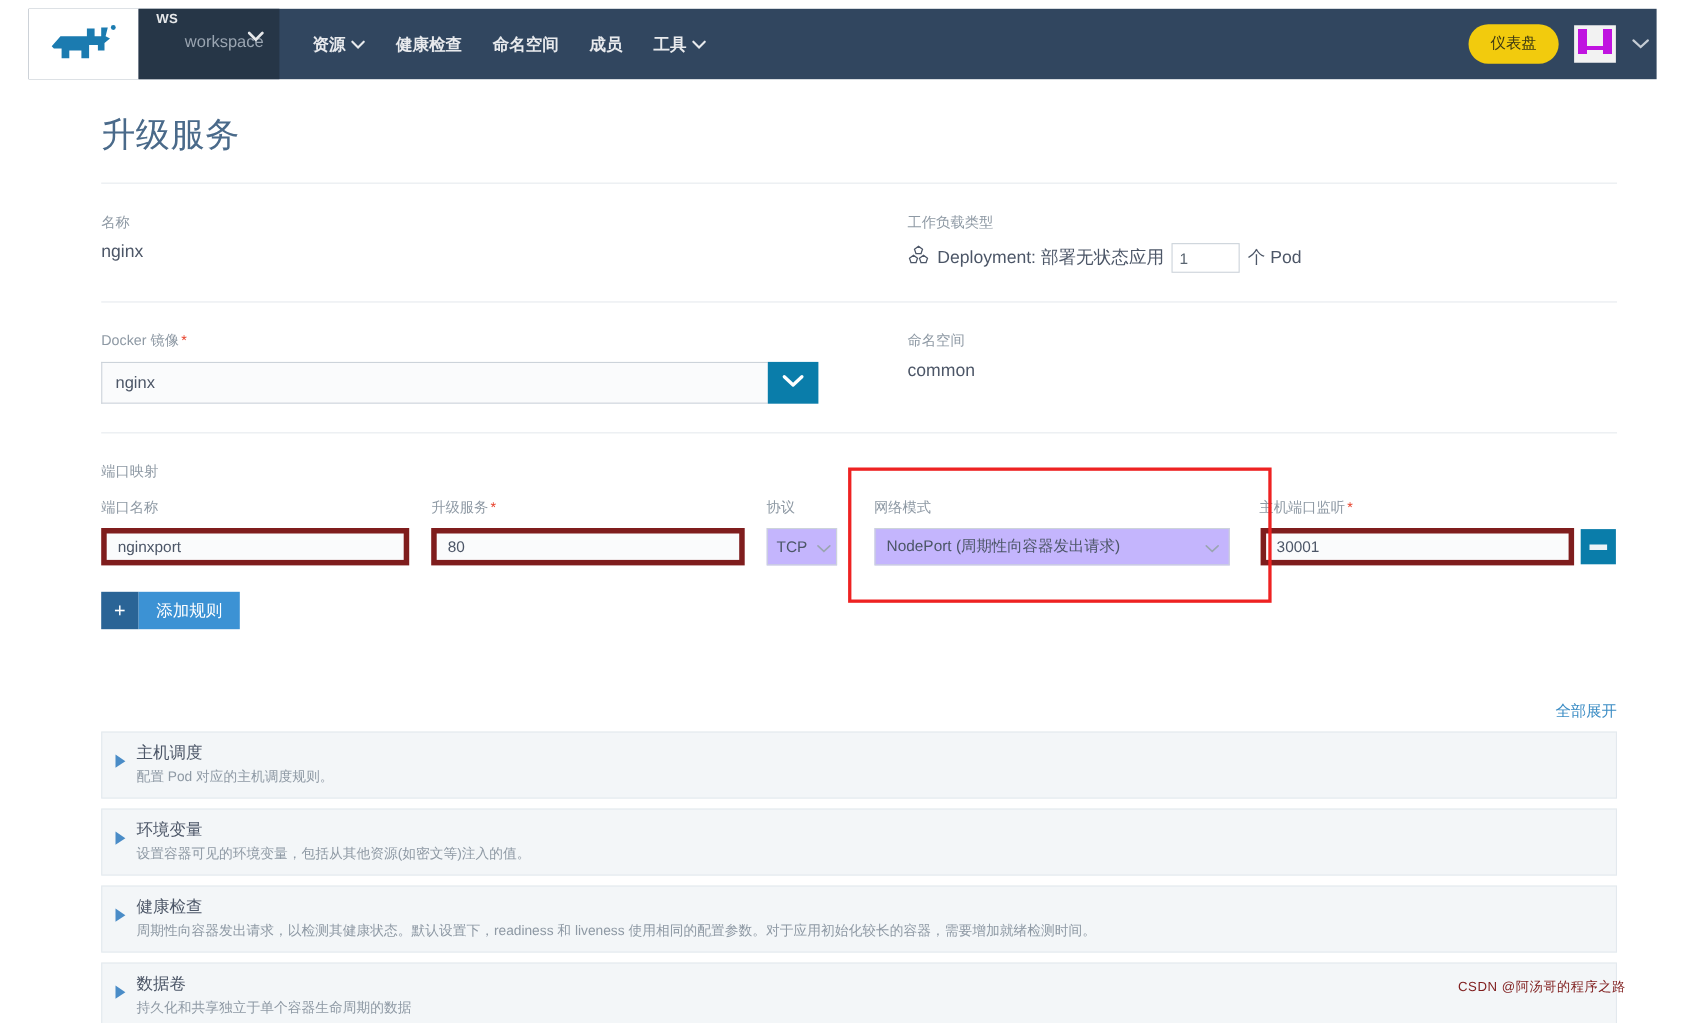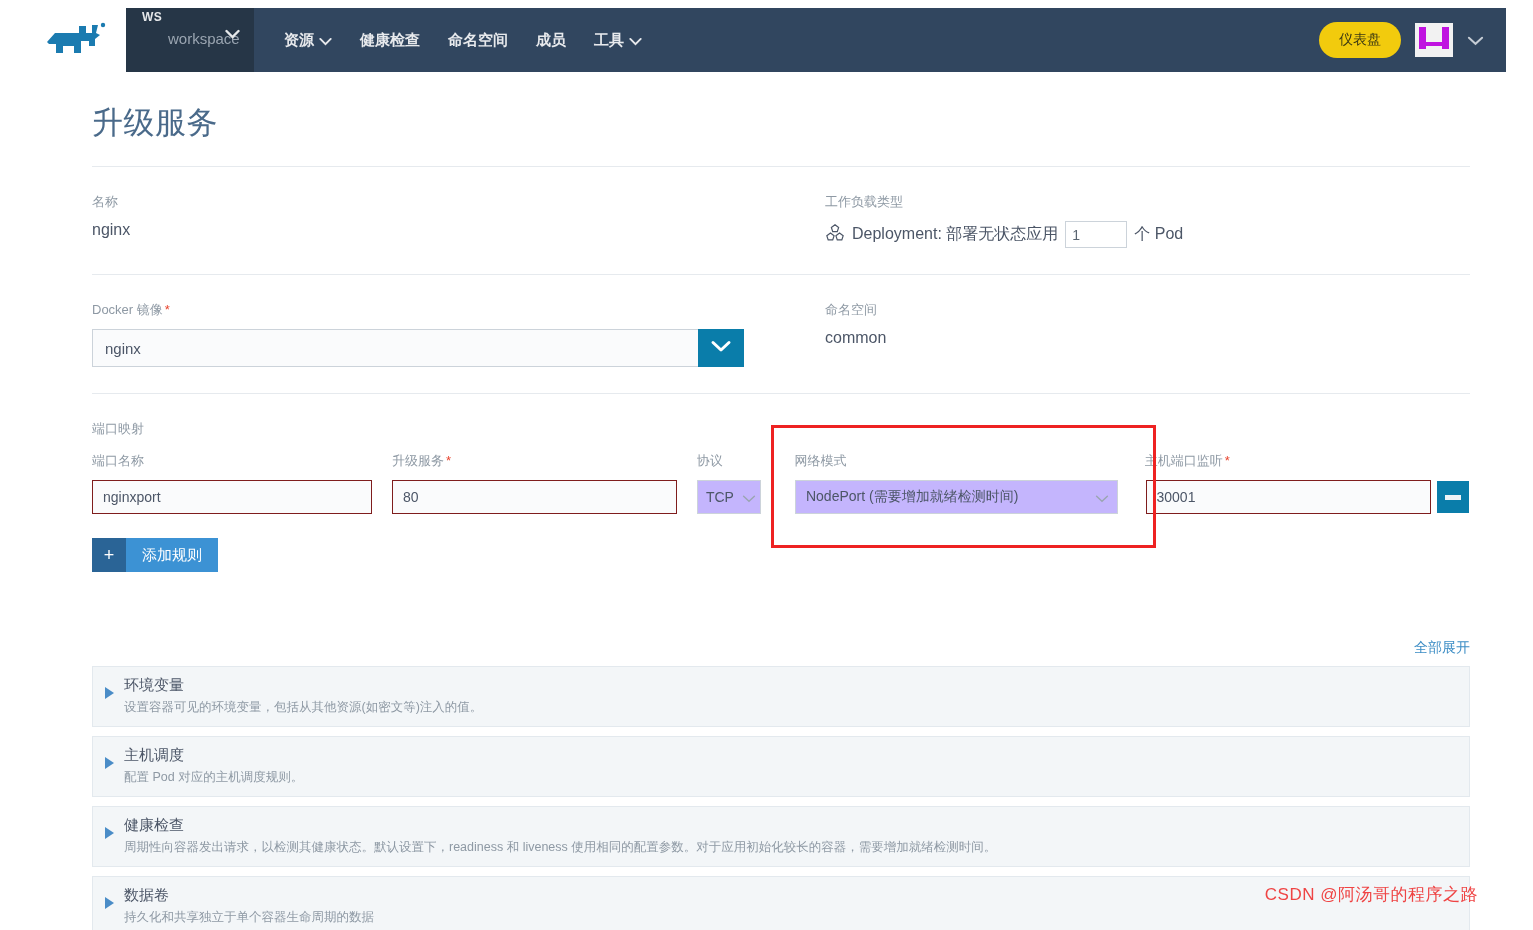--- a/index.html
+++ b/index.html
@@ -32,21 +32,21 @@
   .ws-inner { position:relative; width:100%; height:46px; }
   .ws-top { position:absolute; left:0; top:2px; font-size:12px; font-weight:bold; color:#e6e8ea; letter-spacing:.3px; }
   .ws-bottom { position:absolute; left:26px; top:22px; font-size:15px; color:#9aa5b1; }
   .ws-caret { position:absolute; right:14px; top:16px; color:#e6e8ea; }
 
   .nav-items { display:flex; align-items:center; gap:0px; padding-left:16px; }
   .nav-item {
     display:flex; align-items:center; gap:5px;
     color:#e8eaed; font-size:15px; padding:0 14px; height:64px; cursor:pointer;font-weight:bold;
   }
-  .nav-right { margin-left:auto; display:flex; align-items:center; gap:14px; padding-right:22px; }
+  .nav-right { margin-left:auto; display:flex; align-items:center; gap:14px; padding-right:6px; }
   .dash-btn {
     background:#f2cb0d; color:#3d3a12; font-size:14px;
     border:none; border-radius:22px; padding:9px 20px; cursor:pointer;
     font-family:inherit;
   }
   .avatar { width:38px; height:34px; display:block; }
   .avatar-caret { color:#c5ccd4; }
 
   .caret-svg { display:inline-block; vertical-align:middle; }
 
@@ -95,21 +95,21 @@
   .c-name  { width:310px; }
   .c-port  { width:315px; }
   .c-proto { width:72px; }
   .c-net   { width:390px; }
   .c-host  { width:296px; }
   .c-del   { width:40px; }
 
   .hdr-txt { font-size:13px; color:#8e99a4; }
 
   .inp {
-    width:100%; height:34px; border:1px solid #7f1d1d; background:#fafbfc;
+    width:100%; height:34px; border:5px solid #7f1d1d; background:#fafbfc;
     font-size:14px; color:#4c5667; padding:0 10px; font-family:inherit; outline:none;
   }
   .sel {
     width:100%; height:34px; border:1px solid #ccd3da; background:#c4b5fd;
     font-size:14px; color:#4c5667; padding:0 26px 0 10px; font-family:inherit;
     outline:none; position:relative; display:flex; align-items:center; cursor:pointer;
     white-space:nowrap; overflow:hidden;
   }
   .sel .sc { position:absolute; right:8px; top:9px; color:#9aa5b1; }
   .sel.proto { padding-left:8px; }
@@ -153,21 +153,21 @@
   .acc .tri {
     width:0; height:0; border-left:9px solid #4a8cc7;
     border-top:6px solid transparent; border-bottom:6px solid transparent;
     margin-top:11px; flex:none;
   }
   .acc-t { font-size:15px; color:#4c5667; margin-bottom:3px; }
   .acc-d { font-size:12.5px; color:#8e99a4; line-height:1.45; }
 
   .watermark {
     position:absolute; right:28px; bottom:16px;
-    font-size:17px; color:#ef4444; letter-spacing:.5px; white-space:nowrap;
+    font-size:12px; color:#7f1d1d; letter-spacing:.5px; white-space:nowrap;
   }
 </style>
 </head>
 <body>
 
 <div id="app">
  <div class="page-wrap">
 
   <div class="navbar">
 
@@ -332,21 +332,21 @@
             <span>TCP</span>
             <span class="sc">
               <svg width="14" height="9" viewBox="0 0 15 10">
                     <path d="M1.5 2.5 L7.5 8 L13.5 2.5" stroke="currentColor" stroke-width="1.6" fill="none" stroke-linecap="round"></path>
                   </svg>
             </span>
           </div>
         </div>
         <div class="c-net" style="padding-left:28px;padding-right:28px;">
           <div class="sel">
-            <span>NodePort (需要增加就绪检测时间)</span>
+            <span>NodePort (周期性向容器发出请求)</span>
             <span class="sc">
               <svg width="14" height="9" viewBox="0 0 15 10">
                     <path d="M1.5 2.5 L7.5 8 L13.5 2.5" stroke="currentColor" stroke-width="1.6" fill="none" stroke-linecap="round"></path>
                   </svg>
             </span>
           </div>
         </div>
         <div class="c-host">
           <input class="inp" value="30001" style="">
         </div>
@@ -367,30 +367,30 @@
 
     <div class="expand-all">
       <a>全部展开</a>
     </div>
 
     <div>
 
       <div class="acc">
         <span class="tri"></span>
         <div>
-          <div class="acc-t">环境变量</div>
-          <div class="acc-d">设置容器可见的环境变量，包括从其他资源(如密文等)注入的值。</div>
+          <div class="acc-t">主机调度</div>
+          <div class="acc-d">配置 Pod 对应的主机调度规则。</div>
         </div>
       </div>
 
       <div class="acc">
         <span class="tri"></span>
         <div>
-          <div class="acc-t">主机调度</div>
-          <div class="acc-d">配置 Pod 对应的主机调度规则。</div>
+          <div class="acc-t">环境变量</div>
+          <div class="acc-d">设置容器可见的环境变量，包括从其他资源(如密文等)注入的值。</div>
         </div>
       </div>
 
       <div class="acc">
         <span class="tri"></span>
         <div>
           <div class="acc-t">健康检查</div>
           <div class="acc-d">周期性向容器发出请求，以检测其健康状态。默认设置下，readiness 和 liveness 使用相同的配置参数。对于应用初始化较长的容器，需要增加就绪检测时间。</div>
         </div>
       </div>

